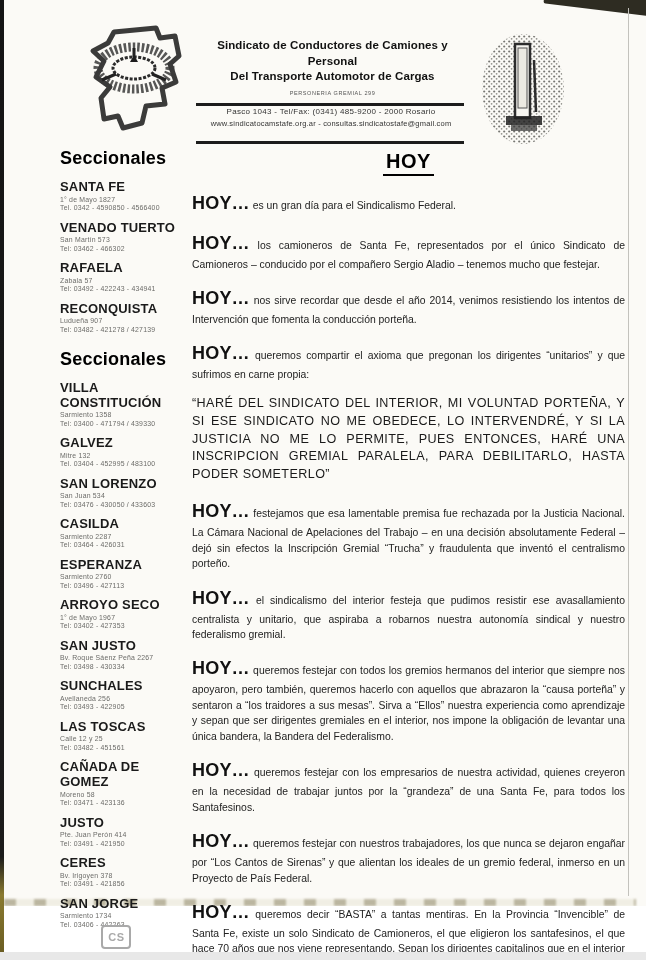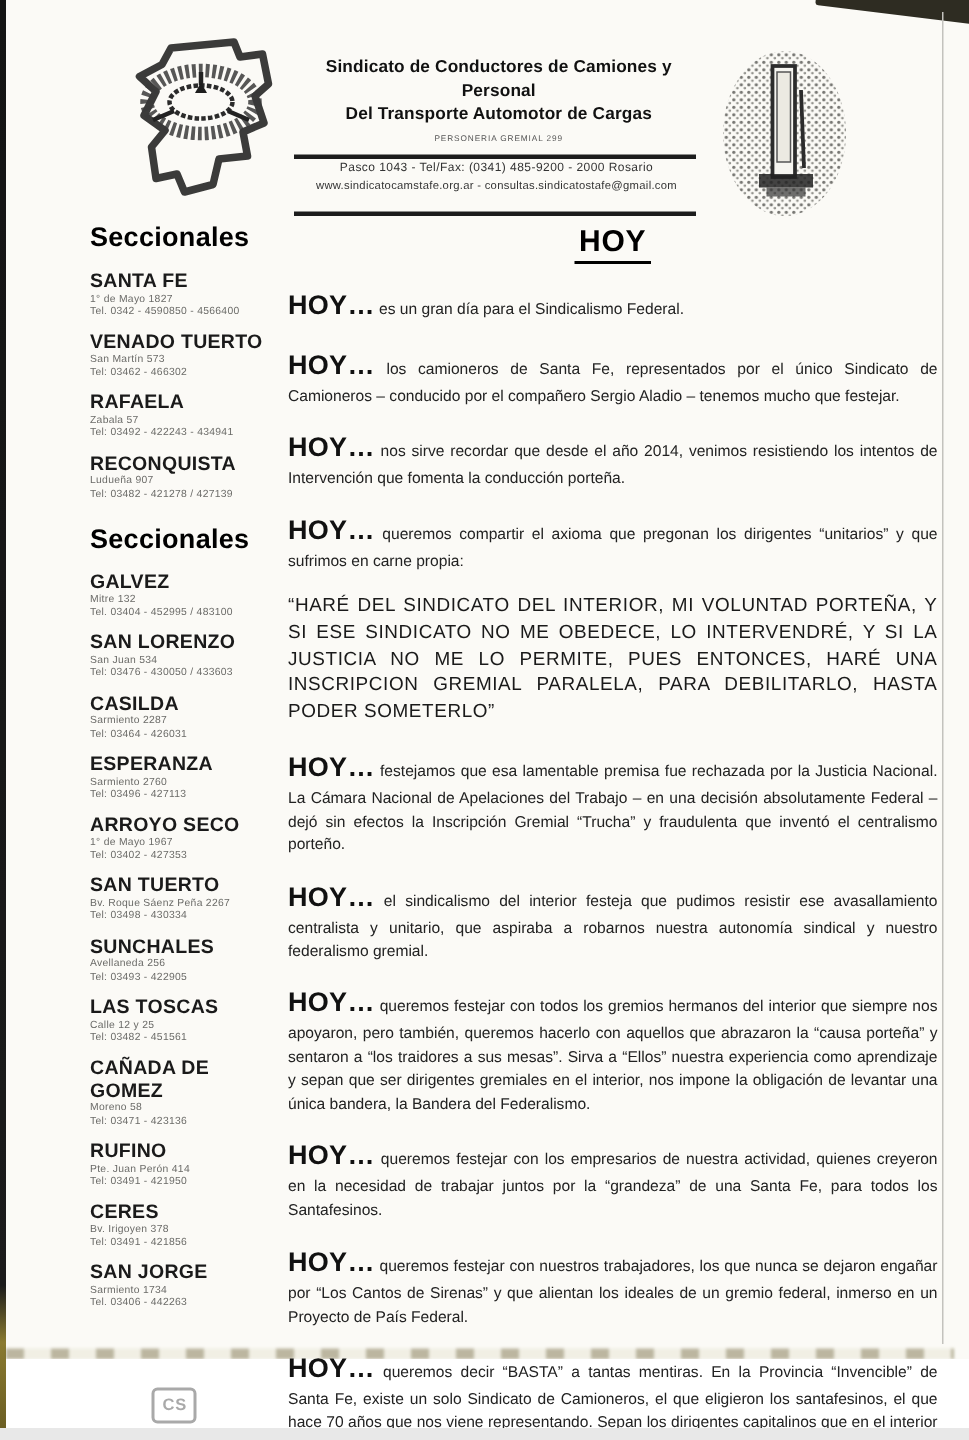--- a/index.html
+++ b/index.html
@@ -126,20 +126,25 @@
         </div>
         <div class="entry">
           <div class="e-name">RECONQUISTA</div>
           <div class="e-line">Ludueña 907</div>
           <div class="e-line">Tel: 03482 - 421278 / 427139</div>
         </div>
       </div>
     <div class="side-h second">Seccionales</div>
     <div id="del-list">
         <div class="entry">
+          <div class="e-name">VILLA CONSTITUCIÓN</div>
+          <div class="e-line">Sarmiento 1358</div>
+          <div class="e-line">Tel: 03400 - 471794 / 439330</div>
+        </div>
+        <div class="entry">
           <div class="e-name">GALVEZ</div>
           <div class="e-line">Mitre 132</div>
           <div class="e-line">Tel. 03404 - 452995 / 483100</div>
         </div>
         <div class="entry">
           <div class="e-name">SAN LORENZO</div>
           <div class="e-line">San Juan 534</div>
           <div class="e-line">Tel: 03476 - 430050 / 433603</div>
         </div>
         <div class="entry">
@@ -151,41 +156,41 @@
           <div class="e-name">ESPERANZA</div>
           <div class="e-line">Sarmiento 2760</div>
           <div class="e-line">Tel: 03496 - 427113</div>
         </div>
         <div class="entry">
           <div class="e-name">ARROYO SECO</div>
           <div class="e-line">1° de Mayo 1967</div>
           <div class="e-line">Tel: 03402 - 427353</div>
         </div>
         <div class="entry">
-          <div class="e-name">SAN TUERTO</div>
+          <div class="e-name">SAN JUSTO</div>
           <div class="e-line">Bv. Roque Sáenz Peña 2267</div>
           <div class="e-line">Tel: 03498 - 430334</div>
         </div>
         <div class="entry">
           <div class="e-name">SUNCHALES</div>
           <div class="e-line">Avellaneda 256</div>
           <div class="e-line">Tel: 03493 - 422905</div>
         </div>
         <div class="entry">
           <div class="e-name">LAS TOSCAS</div>
           <div class="e-line">Calle 12 y 25</div>
           <div class="e-line">Tel: 03482 - 451561</div>
         </div>
         <div class="entry">
           <div class="e-name">CAÑADA DE GOMEZ</div>
           <div class="e-line">Moreno 58</div>
           <div class="e-line">Tel: 03471 - 423136</div>
         </div>
         <div class="entry">
-          <div class="e-name">RUFINO</div>
+          <div class="e-name">JUSTO</div>
           <div class="e-line">Pte. Juan Perón 414</div>
           <div class="e-line">Tel: 03491 - 421950</div>
         </div>
         <div class="entry">
           <div class="e-name">CERES</div>
           <div class="e-line">Bv. Irigoyen 378</div>
           <div class="e-line">Tel: 03491 - 421856</div>
         </div>
         <div class="entry">
           <div class="e-name">SAN JORGE</div>

